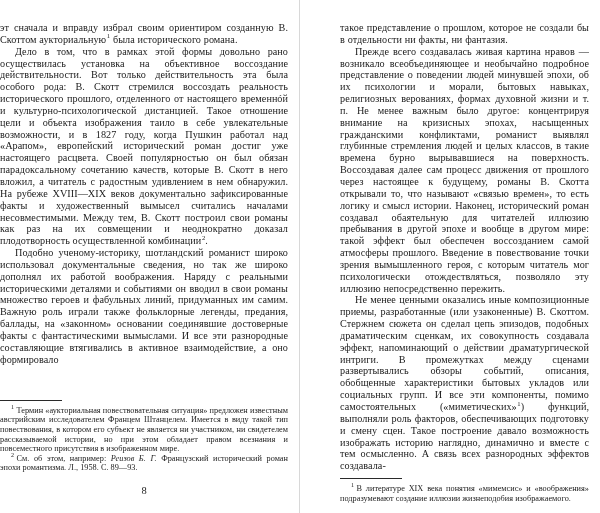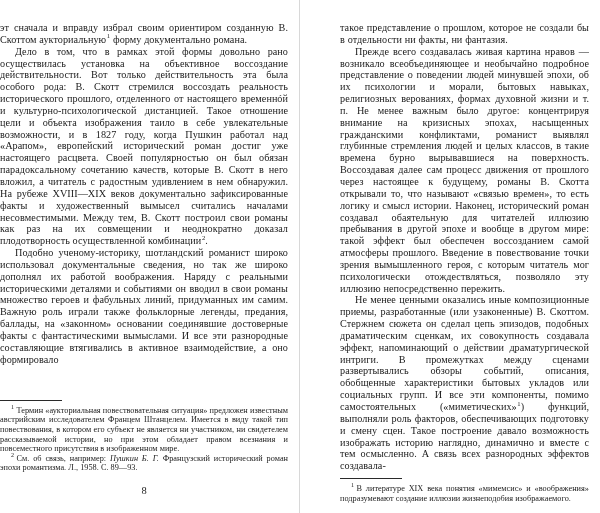--- a/index.html
+++ b/index.html
@@ -106,33 +106,33 @@
 </style>
 </head>
 <body>
 
 <div class="page">
   <div class="spread">
 
     <div class="col col-left">
       <div class="body-block">
 
-        <p class="para cont"><span>эт сначала и вправду избрал своим ориентиром созданную В. Скоттом аукториальную</span><sup class="fnref">1</sup><span> форму документально романа.</span></p>
+        <p class="para cont"><span>эт сначала и вправду избрал своим ориентиром созданную В. Скоттом аукториальную</span><sup class="fnref">1</sup><span> была исторического романа.</span></p>
 
         <p class="para"><span>Дело в том, что в рамках этой формы довольно рано осуществилась установка на объективное воссоздание действительности. Вот только действительность эта была особого рода: В. Скотт стремился воссоздать реальность исторического прошлого, отделенного от настоящего временнóй и культурно-психологической дистанцией. Такое отношение цели и объекта изображения таило в себе увлекательные возможности, и в 1827 году, когда Пушкин работал над «Арапом», европейский исторический роман достиг уже настоящего расцвета. Своей популярностью он был обязан парадоксальному сочетанию качеств, которые В. Скотт в него вложил, а читатель с радостным удивлением в нем обнаружил. На рубеже XVIII—XIX веков документально зафиксированные факты и художественный вымысел считались началами несовместимыми. Между тем, В. Скотт построил свои романы как раз на их совмещении и неоднократно доказал плодотворность осуществленной комбинации</span><sup class="fnref">2</sup><span>.</span></p>
 
         <p class="para"><span>Подобно ученому-историку, шотландский романист широко использовал документальные сведения, но так же широко дополнял их работой воображения. Наряду с реальными историческими деталями и событиями он вводил в свои романы множество героев и фабульных линий, придуманных им самим. Важную роль играли также фольклорные легенды, предания, баллады, на «законном» основании соединявшие достоверные факты с фантастическими вымыслами. И все эти разнородные составляющие втягивались в активное взаимодействие, а оно формировало</span></p>
       </div>
 
       <div class="footnotes">
         <div class="fn-rule"></div>
 
         <p class="footnote"><span class="fnum">1</span><span>Термин «аукториальная повествовательная ситуация» предложен известным австрийским исследователем Францем Штанцелем. Имеется в виду такой тип повествования, в котором его субъект не является ни участником, ни свидетелем рассказываемой истории, но при этом обладает правом всезнания и повсеместного присутствия в изображенном мире.</span></p>
 
-        <p class="footnote"><span class="fnum">2</span><span>См. об связь, например: </span><span class="ital">Пушкин Б. Г.</span><span> Французский исторический роман эпохи романтизма. Л., 1958. С. 89—93.</span></p>
+        <p class="footnote"><span class="fnum">2</span><span>См. об этом, например: </span><span class="ital">Реизов Б. Г.</span><span> Французский исторический роман эпохи романтизма. Л., 1958. С. 89—93.</span></p>
 
         <div class="folio">8</div>
       </div>
     </div>
 
     <div class="col col-right">
       <div class="body-block">
 
         <p class="para cont"><span>такое представление о прошлом, которое не создали бы в отдельности ни факты, ни фантазия.</span></p>
 

